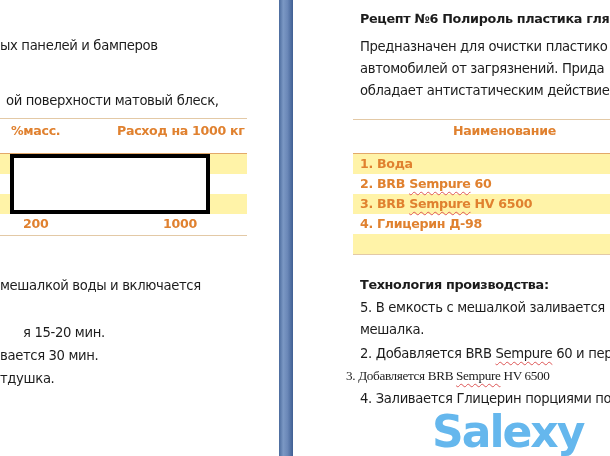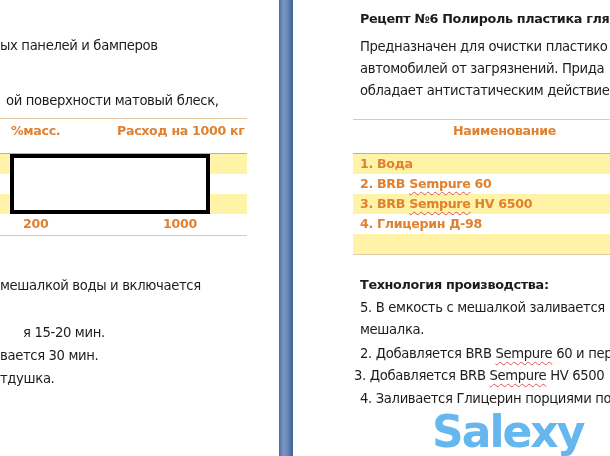--- a/index.html
+++ b/index.html
@@ -90,21 +90,21 @@
 
   <div class="txt" style="left:67px;top:300px;">
     <span>5. В емкость с мешалкой заливается</span>
   </div>
   <div class="txt" style="left:67px;top:322px;">
     <span>мешалка.</span>
   </div>
   <div class="txt" style="left:67px;top:346px;">
     <span>2. Добавляется BRB </span><span class="squig">Sempure</span><span> 60 и пер</span>
   </div>
-  <div class="txt" style="left:61px;top:368px;">
+  <div class="txt" style="left:53px;top:368px;font-family:Liberation Serif, serif;">
     <span>3. Добавляется BRB </span><span class="squig">Sempure</span><span> HV 6500</span>
   </div>
   <div class="txt" style="left:67px;top:391px;">
     <span>4. Заливается Глицерин порциями по</span>
   </div>
 </div>
 
 <div class="watermark">Salexy</div>
 
 </body></html>

